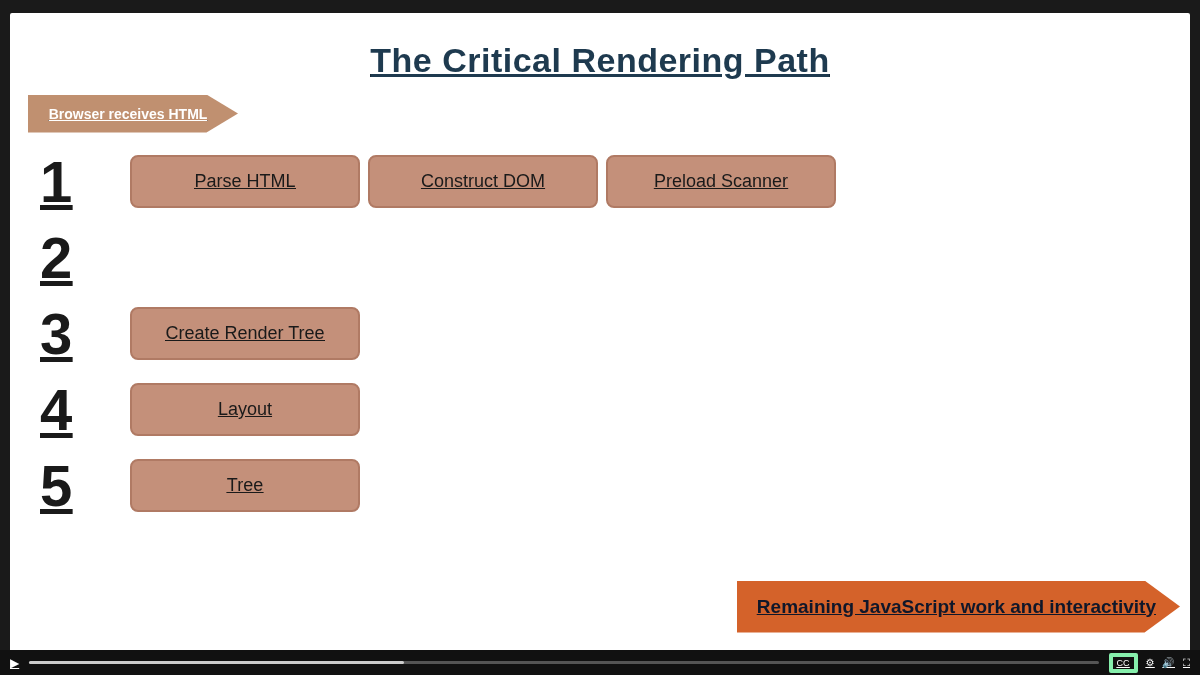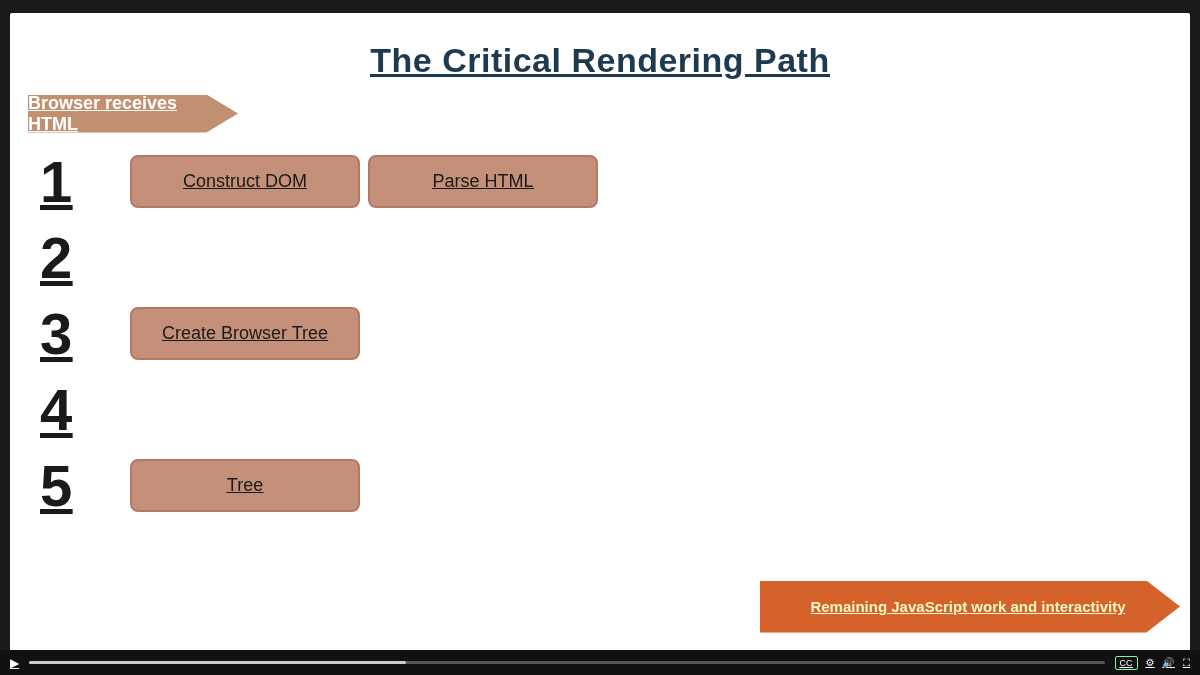--- a/index.html
+++ b/index.html
@@ -51,21 +51,21 @@
     }
 
     .html-arrow-body {
       background: #c09070;
       height: 38px;
       width: 210px;
       display: flex;
       align-items: center;
       justify-content: center;
       color: white;
-      font-size: 18px;
+      font-size: 14px;
       font-weight: 600;
       padding-right: 10px;
       clip-path: polygon(0 0, 85% 0, 100% 50%, 85% 100%, 0 100%);
     }
 
     
     .steps-container {
       position: absolute;
       top: 140px;
       left: 30px;
@@ -110,22 +110,22 @@
 
     
     .bottom-arrow-container {
       position: absolute;
       bottom: 30px;
       right: 10px;
     }
 
     .bottom-arrow {
       background: #d4622a;
-      color: #fef9c3;
-      font-size: 15px;
+      color: #0f172a;
+      font-size: 19px;
       font-weight: 600;
       padding: 14px 24px 14px 20px;
       clip-path: polygon(0 0, 92% 0, 100% 50%, 92% 100%, 0 100%);
       min-width: 420px;
       text-align: right;
       height: 52px;
       display: flex;
       align-items: center;
       justify-content: center;
     }
@@ -167,21 +167,21 @@
 
     .video-controls-right {
       display: flex;
       gap: 8px;
       align-items: center;
       color: white;
       font-size: 10px;
     }
 
     .cc-btn {
-      border: 1px solid #86efac;
+      border: 4px solid #86efac;
       padding: 1px 4px;
       font-size: 9px;
       color: white;
       border-radius: 2px;
     }
   </style>
 </head>
 <body>
 
 <div class="slide-container">
@@ -192,38 +192,42 @@
     <div class="html-arrow">
       <div class="html-arrow-body">Browser receives HTML</div>
     </div>
   </div>
 
   <div class="steps-container">
 
     <div class="step-row">
       <div class="step-number">1</div>
       <div class="step-items">
+        <div class="step-box">Parse HTML</div>
         <div class="step-box">Construct DOM</div>
-        <div class="step-box">Parse HTML</div>
+        <div class="step-box">Preload Scanner</div>
       </div>
     </div>
 
     <div class="step-row">
       <div class="step-number">2</div>
     </div>
 
     <div class="step-row">
       <div class="step-number">3</div>
       <div class="step-items">
-        <div class="step-box">Create Browser Tree</div>
+        <div class="step-box">Create Render Tree</div>
       </div>
     </div>
 
     <div class="step-row">
       <div class="step-number">4</div>
+      <div class="step-items">
+        <div class="step-box">Layout</div>
+      </div>
     </div>
 
     <div class="step-row">
       <div class="step-number">5</div>
       <div class="step-items">
         <div class="step-box">Tree</div>
       </div>
     </div>
 
   </div>

